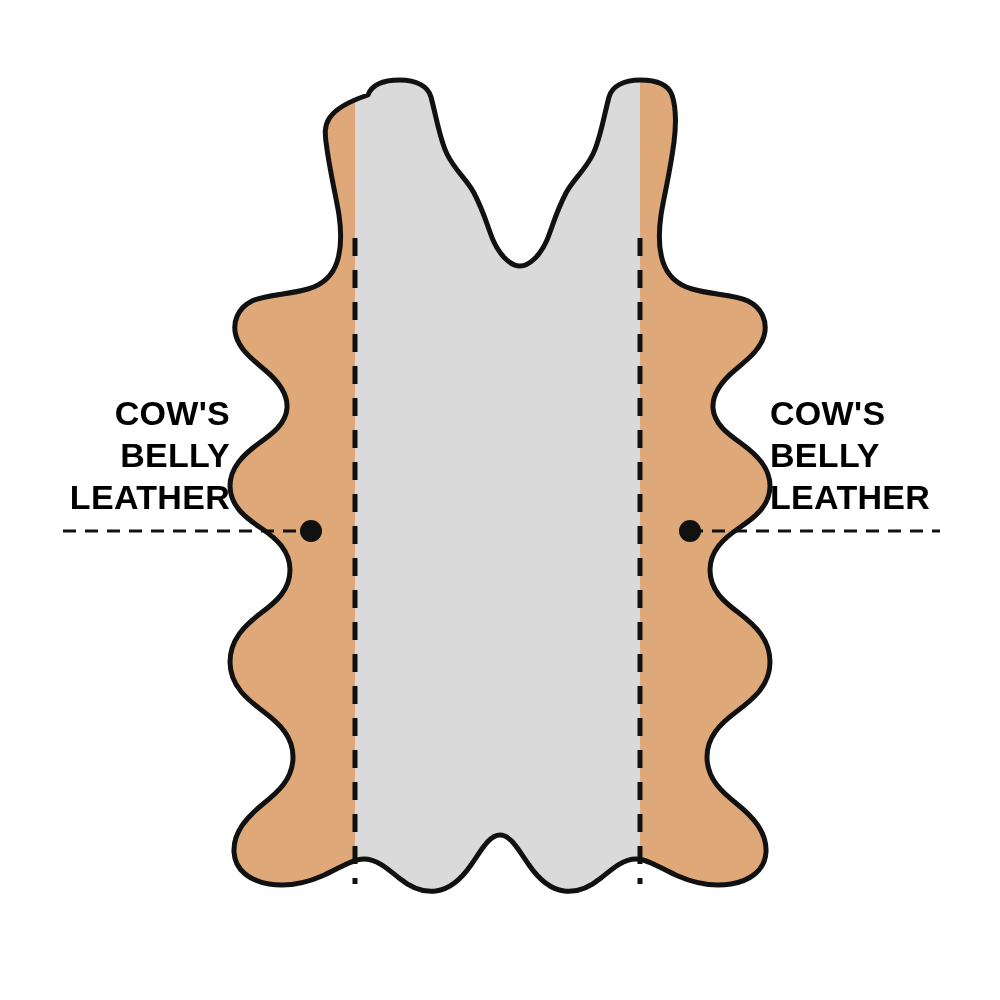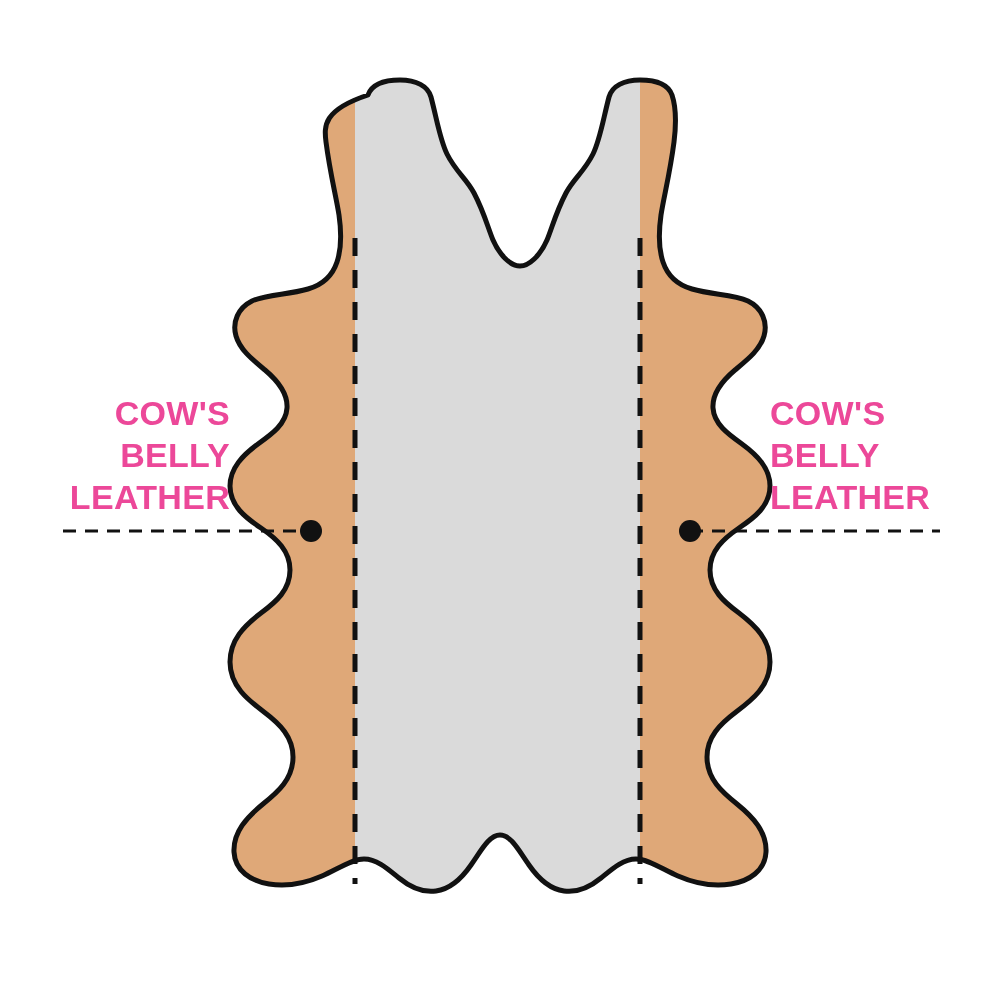--- a/index.html
+++ b/index.html
@@ -24,21 +24,21 @@
     width: 1000px;
     height: 1000px;
   }
   .label-block {
     position: absolute;
     font-family: "Liberation Sans", sans-serif;
     font-weight: bold;
     font-size: 34px;
     line-height: 42px;
     letter-spacing: 0.3px;
-    color: #ec4899;
+    color: #000000;
     white-space: nowrap;
     user-select: none;
   }
   #label-left {
     left: 0px;
     top: 392px;
     width: 230px;
     text-align: right;
   }
   #label-right {

